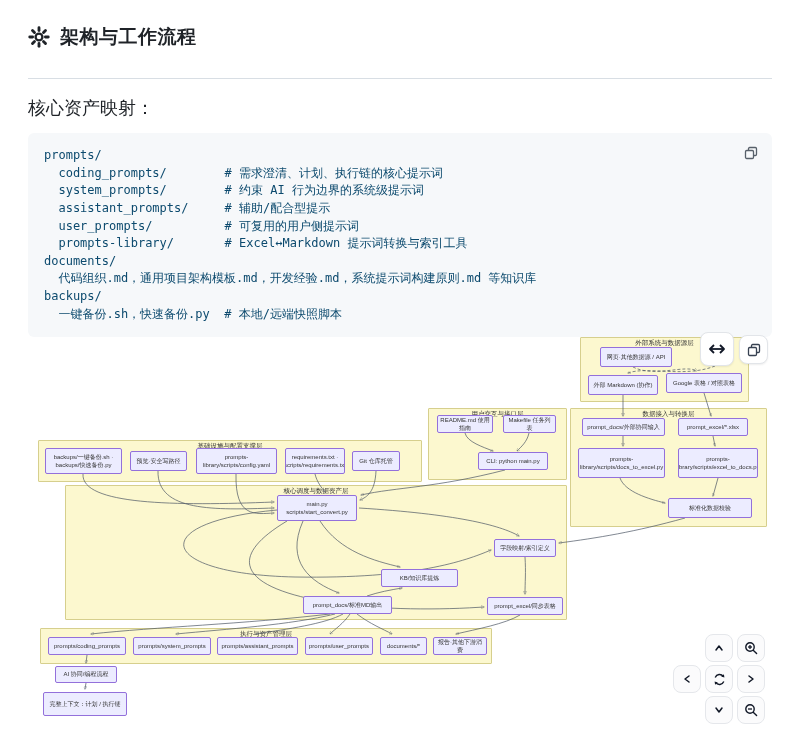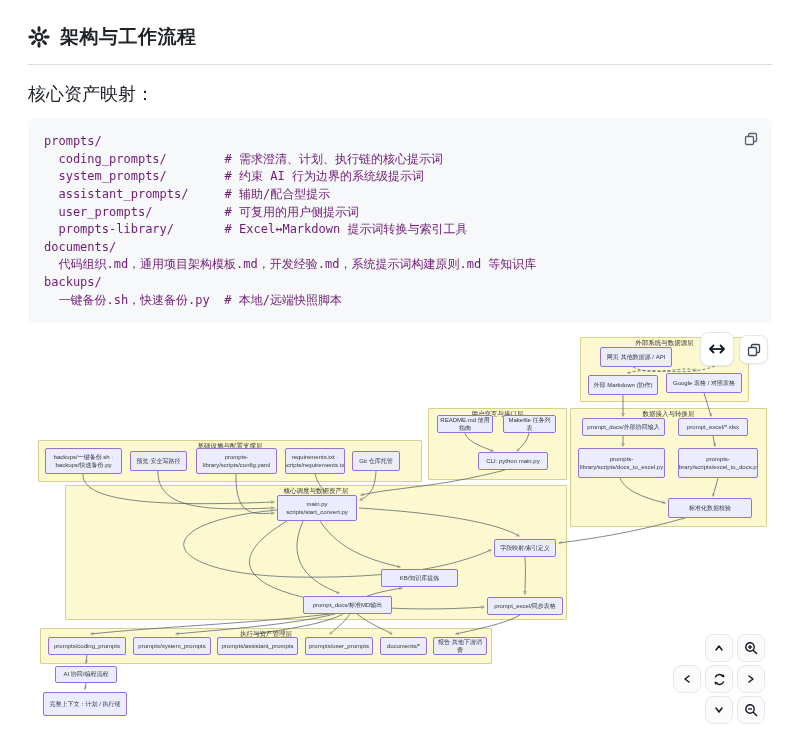--- a/index.html
+++ b/index.html
@@ -4,30 +4,30 @@
 <style>
   html,body{margin:0;padding:0;}
   body{
     width:800px;height:752px;position:relative;background:#ffffff;
     font-family:"Liberation Sans","DejaVu Sans",sans-serif;color:#1f2328;
     overflow:hidden;
   }
   .page{padding:0 28px;}
   .page-header{
     display:flex;align-items:center;gap:10px;
-    padding-top:24px;padding-bottom:14px;border-bottom:1px solid #d8dee4;
+    padding-top:24px;padding-bottom:28px;border-bottom:1px solid #d8dee4;
   }
   .page-header h1{margin:0;font-size:19px;font-weight:700;letter-spacing:.5px;}
   .gear{width:22px;height:22px;display:inline-flex;}
   .intro{font-size:18px;margin:17px 0 13px;}
   .code-block{
     position:relative;background:#f6f8fa;border-radius:6px;
     padding:14px 16px;margin:0;
     font-family:"DejaVu Sans Mono","Liberation Mono",monospace;
-    font-size:12px;line-height:1.47;color:#701a75;white-space:pre;overflow:hidden;
+    font-size:12px;line-height:1.47;color:#0c4a6e;white-space:pre;overflow:hidden;
   }
   .code-copy-btn{
     position:absolute;top:7px;right:8px;width:26px;height:26px;border:none;background:transparent;
     display:flex;align-items:center;justify-content:center;cursor:pointer;color:#57606a;padding:0;
   }
   
   .diagram{position:absolute;left:35px;top:330px;width:735px;height:400px;}
   .subgraph{
     position:absolute;background:#fcf8cf;border:1px solid #d6cf8d;border-radius:1px;z-index:0;
   }

